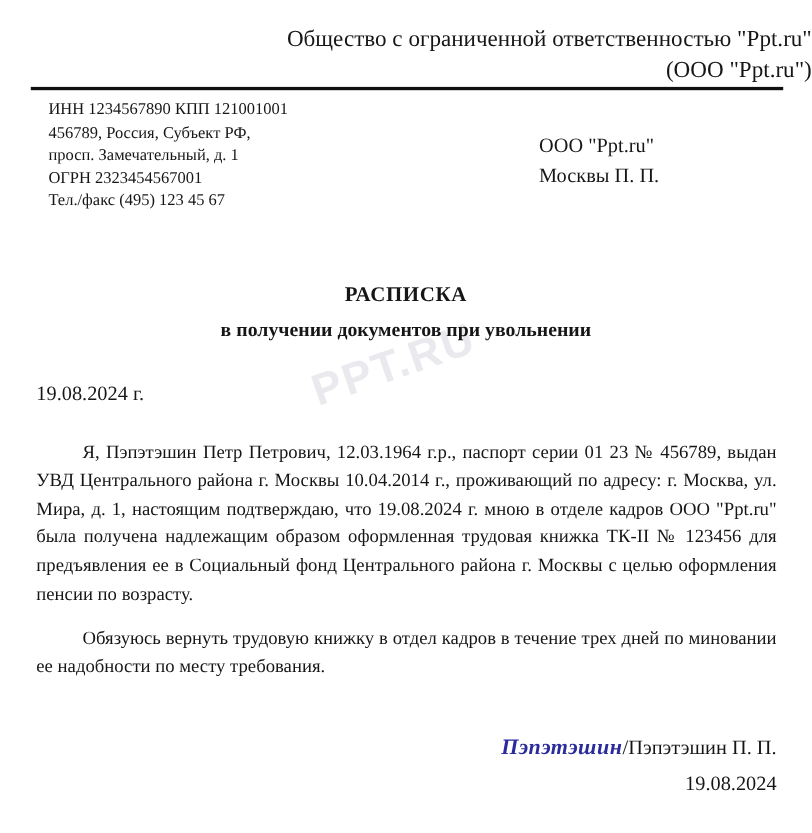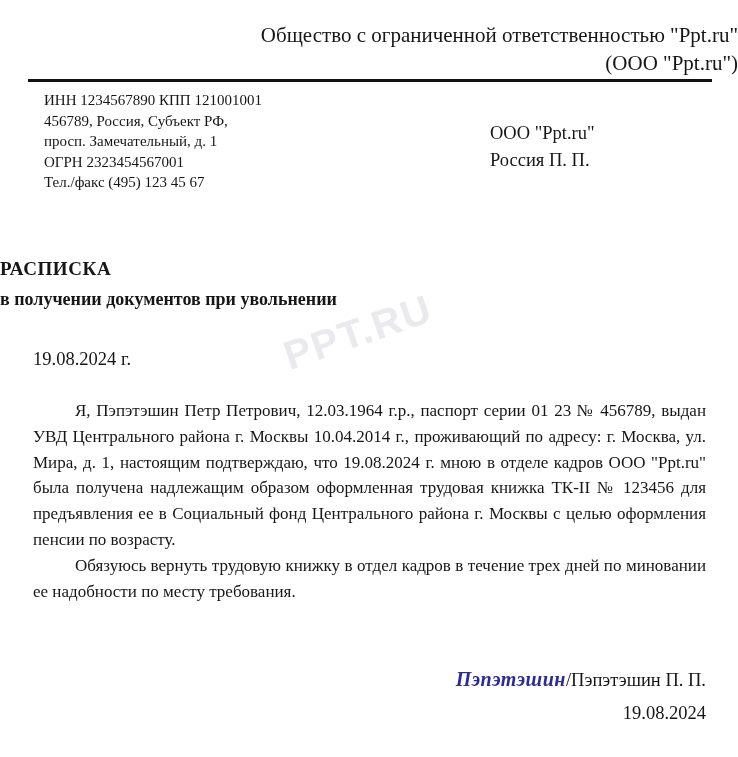--- a/index.html
+++ b/index.html
@@ -85,20 +85,21 @@
     line-height: 26.5px;
   }
   .addressee div { white-space: nowrap; }
 
   
   .title-block {
     position: absolute;
     left: 0;
     top: 258px;
     width: 738px;
+    text-align: center;
   }
   .doc-title {
     font-size: 19px;
     font-weight: 700;
     letter-spacing: 0.6px;
   }
   .doc-subtitle {
     font-size: 18px;
     font-weight: 700;
     margin-top: 9px;
@@ -120,21 +121,21 @@
     width: 673px;
     font-size: 17px;
     line-height: 25.8px;
     text-align: justify;
     text-justify: inter-word;
   }
   .body-text p {
     margin: 0;
     text-indent: 42px;
   }
-  .body-text p + p { margin-top: 0; }
+  .body-text p + p { margin-top: 14px; }
 
   
   .signature-block {
     position: absolute;
     left: 0;
     top: 668px;
     width: 706px;
     text-align: right;
     font-size: 18.5px;
   }
@@ -171,21 +172,21 @@
     <div class="meta">
       <div class="requisites">
         <div>ИНН 1234567890 КПП 121001001</div>
         <div>456789, Россия, Субъект РФ,</div>
         <div>просп. Замечательный, д. 1</div>
         <div>ОГРН 2323454567001</div>
         <div>Тел./факс (495) 123 45 67</div>
       </div>
       <div class="addressee">
         <div>ООО "Ppt.ru"</div>
-        <div>Россия П. П.</div>
+        <div>Москвы П. П.</div>
       </div>
     </div>
 
     <div class="title-block">
       <div class="doc-title">РАСПИСКА</div>
       <div class="doc-subtitle">в получении документов при увольнении</div>
     </div>
 
     <div class="date-line">19.08.2024 г.</div>
 

